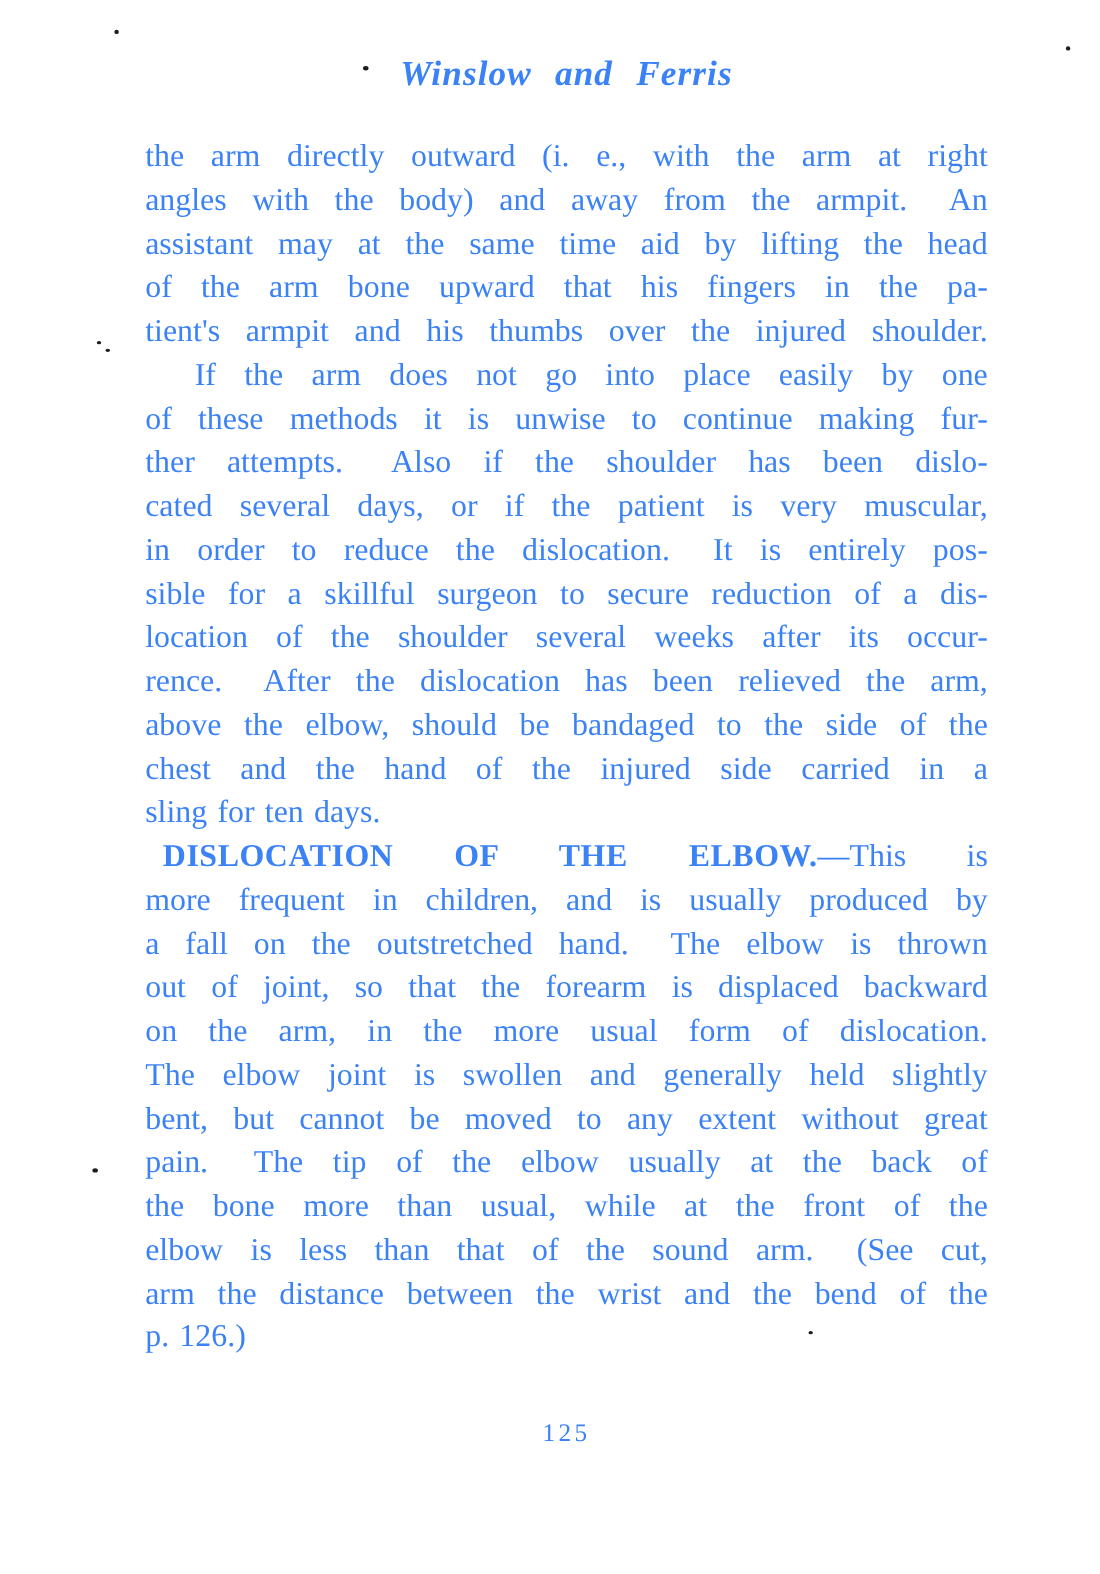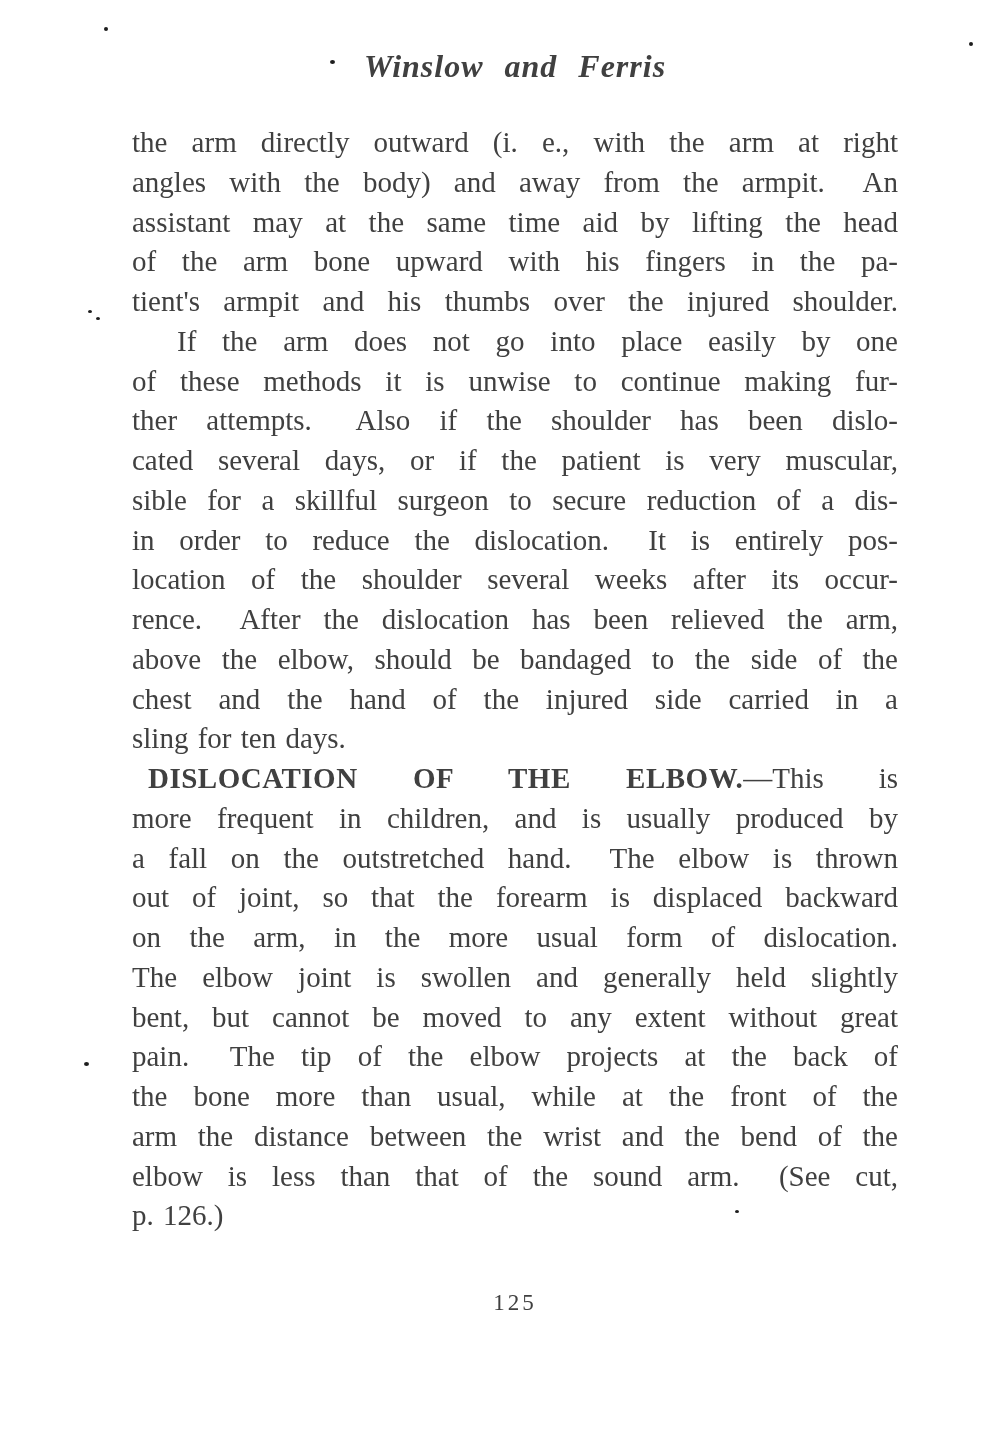--- a/index.html
+++ b/index.html
@@ -6,21 +6,21 @@
     margin: 0;
     padding: 0;
     background: #ffffff;
   }
   .page {
     position: relative;
     width: 1000px;
     height: 1431px;
     background: #ffffff;
     font-family: "Liberation Serif", serif;
-    color: #404040;
+    color: #3b82f6;
     overflow: hidden;
   }
   .running-header {
     position: absolute;
     top: 48px;
     left: 132px;
     width: 766px;
     text-align: center;
     font-style: italic;
     font-weight: bold;
@@ -69,44 +69,44 @@
 </head>
 <body>
 
 <div class="page">
   <div class="running-header">Winslow and Ferris</div>
 
   <div class="body-text">
       <div class="line just"><span>the arm directly outward (i. e., with the arm at right</span></div>
       <div class="line just"><span>angles with the body) and away from the armpit.  An</span></div>
       <div class="line just"><span>assistant may at the same time aid by lifting the head</span></div>
-      <div class="line just"><span>of the arm bone upward with his fingers in the pa-</span></div>
+      <div class="line just"><span>of the arm bone upward that his fingers in the pa-</span></div>
       <div class="line just"><span>tient's armpit and his thumbs over the injured shoulder.</span></div>
       <div class="line just" style="padding-left: 45px;"><span>If the arm does not go into place easily by one</span></div>
       <div class="line just"><span>of these methods it is unwise to continue making fur-</span></div>
       <div class="line just"><span>ther attempts.  Also if the shoulder has been dislo-</span></div>
       <div class="line just"><span>cated several days, or if the patient is very muscular,</span></div>
+      <div class="line just"><span>in order to reduce the dislocation.  It is entirely pos-</span></div>
       <div class="line just"><span>sible for a skillful surgeon to secure reduction of a dis-</span></div>
-      <div class="line just"><span>in order to reduce the dislocation.  It is entirely pos-</span></div>
       <div class="line just"><span>location of the shoulder several weeks after its occur-</span></div>
       <div class="line just"><span>rence.  After the dislocation has been relieved the arm,</span></div>
       <div class="line just"><span>above the elbow, should be bandaged to the side of the</span></div>
       <div class="line just"><span>chest and the hand of the injured side carried in a</span></div>
       <div class="line"><span>sling for ten days.</span></div>
       <div class="line just" style="padding-left: 16px; font-family: Liberation Serif, serif;"><span class="bold-caps">DISLOCATION OF THE ELBOW.</span><span>—This is</span></div>
       <div class="line just"><span>more frequent in children, and is usually produced by</span></div>
       <div class="line just"><span>a fall on the outstretched hand.  The elbow is thrown</span></div>
       <div class="line just"><span>out of joint, so that the forearm is displaced backward</span></div>
       <div class="line just"><span>on the arm, in the more usual form of dislocation.</span></div>
       <div class="line just"><span>The elbow joint is swollen and generally held slightly</span></div>
       <div class="line just"><span>bent, but cannot be moved to any extent without great</span></div>
-      <div class="line just"><span>pain.  The tip of the elbow projects at the back of</span></div>
+      <div class="line just"><span>pain.  The tip of the elbow usually at the back of</span></div>
       <div class="line just"><span>the bone more than usual, while at the front of the</span></div>
+      <div class="line just"><span>elbow is less than that of the sound arm.  (See cut,</span></div>
       <div class="line just"><span>arm the distance between the wrist and the bend of the</span></div>
-      <div class="line just"><span>elbow is less than that of the sound arm.  (See cut,</span></div>
       <div class="line"><span>p. 126.)</span></div>
     </div>
 
   <div class="page-number">125</div>
 <div class="speck" style="left: 104px; top: 27px; width: 4px; height: 4px;"></div>
     <div class="speck" style="left: 330px; top: 60px; width: 5px; height: 4px;"></div>
     <div class="speck" style="left: 969px; top: 42px; width: 4px; height: 4px;"></div>
     <div class="speck" style="left: 88px; top: 310px; width: 4px; height: 3px;"></div>
     <div class="speck" style="left: 96px; top: 317px; width: 4px; height: 3px;"></div>
     <div class="speck" style="left: 84px; top: 1062px; width: 5px; height: 4px;"></div>

